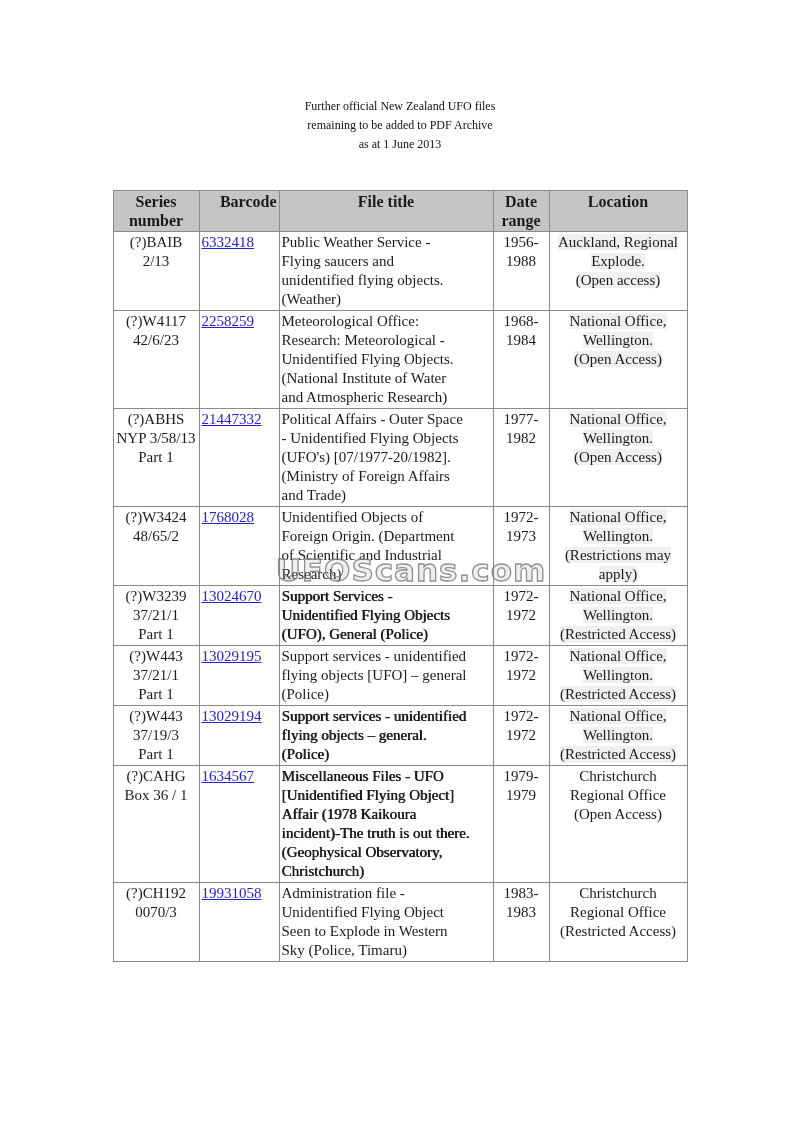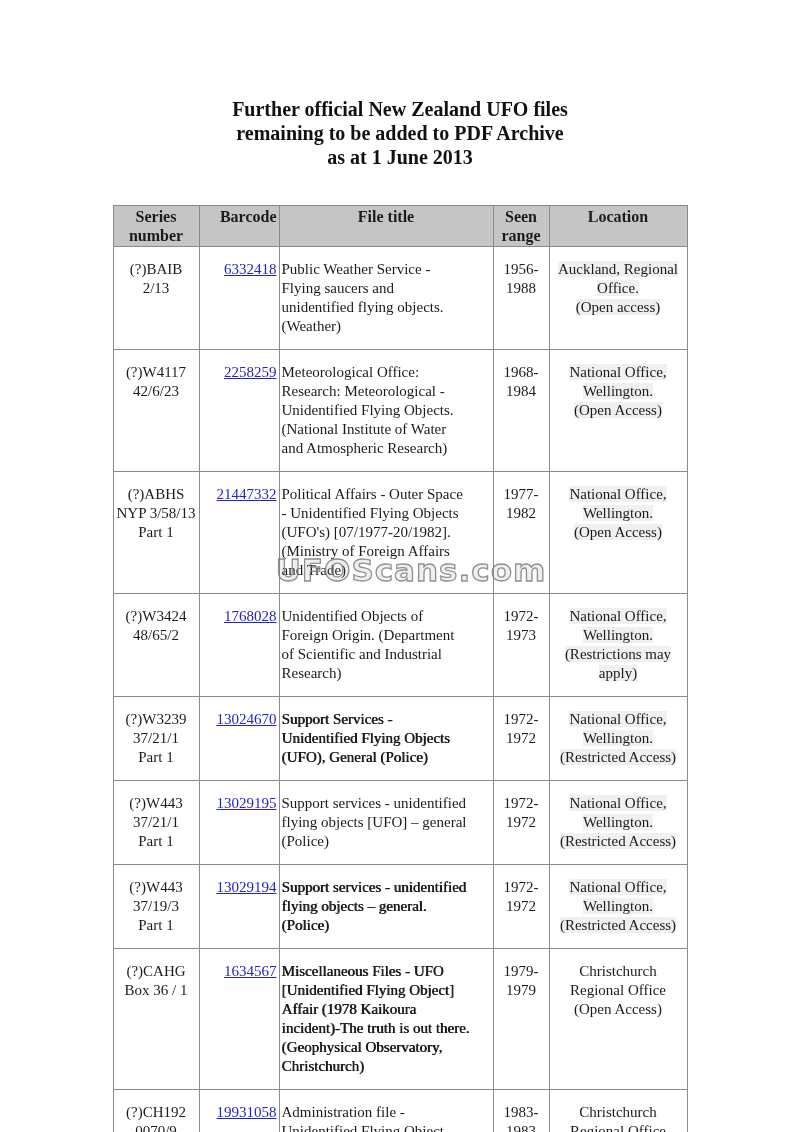--- a/index.html
+++ b/index.html
@@ -10,39 +10,39 @@
     --hl:#f0f0f0;
     --wm:#8c8c8c;
   }
   html,body{margin:0;padding:0;}
   body{
     width:800px;height:1132px;background:#ffffff;position:relative;
     font-family:"Liberation Serif","DejaVu Serif",serif;color:var(--text);
     overflow:hidden;
   }
   .doc-title{
-    margin:97px auto 0;text-align:center;font-weight:bold;
-    font-size:20px;line-height:24px;white-space:pre-line;color:#111;
+    margin:97px auto 0;text-align:center;font-weight:normal;
+    font-size:12px;line-height:19px;white-space:pre-line;color:#111;
   }
   table.files{
     border-collapse:collapse;table-layout:fixed;width:564px;margin:36px auto 0;border-radius:6px;
   }
   table.files th, table.files td{
     border:1px solid var(--border);vertical-align:top;
-    font-size:15px;line-height:19px;padding:13px 2px;
+    font-size:15px;line-height:19px;padding:1px 2px;
     overflow:hidden;
   }
   table.files th{
     background:var(--header-bg);font-size:16px;font-weight:bold;
     text-align:center;white-space:pre-line;padding:1px 2px;
   }
   table.files th.left{text-align:right;padding-left:3px;}
   td.series,td.date,td.loc{text-align:center;white-space:pre-line;}
   td.ftitle{text-align:left;white-space:pre-line;padding-left:3px;}
-  td.bc{text-align:right;padding-left:3px;margin-left:25px;}
+  td.bc{text-align:left;padding-left:3px;margin-left:25px;}
   td.bc a{color:var(--link);text-decoration:underline;}
   .bold-ish{text-shadow:0.6px 0 0 currentColor;}
   .hl{background:var(--hl);}
   .watermark{
     position:absolute;top:552px;left:411px;transform:translateX(-50%);
     font-family:"DejaVu Sans","Liberation Sans",sans-serif;font-weight:bold;
     font-size:31px;letter-spacing:1px;white-space:nowrap;
     color:rgba(150,150,150,0.15);
     -webkit-text-stroke:1.3px rgba(125,125,125,0.85);
     pointer-events:none;z-index:5;
@@ -64,37 +64,37 @@
       <col style="width:214px">
       <col style="width:56px">
       <col style="width:138px">
   </colgroup>
   <thead>
     <tr>
         <th>Series
 number</th>
         <th class="left">Barcode</th>
         <th>File title</th>
-        <th>Seen
+        <th>Date
 range</th>
         <th>Location</th>
       </tr>
   </thead>
   <tbody>
       <tr>
         <td class="series">(?)BAIB
 2/13</td>
         <td class="bc"><a href="#">6332418</a></td>
         <td class="ftitle">Public Weather Service -
 Flying saucers and
 unidentified flying objects.
 (Weather)</td>
         <td class="date">1956-
 1988</td>
-        <td class="loc"><span class="hl">Auckland, Regional</span><br><span class="hl">Office.</span><br><span class="hl">(Open access)</span></td>
+        <td class="loc"><span class="hl">Auckland, Regional</span><br><span class="hl">Explode.</span><br><span class="hl">(Open access)</span></td>
       </tr>
       <tr>
         <td class="series">(?)W4117
 42/6/23</td>
         <td class="bc"><a href="#">2258259</a></td>
         <td class="ftitle">Meteorological Office:
 Research: Meteorological -
 Unidentified Flying Objects.
 (National Institute of Water
 and Atmospheric Research)</td>
@@ -173,21 +173,21 @@
 Affair (1978 Kaikoura
 incident)-The truth is out there.
 (Geophysical Observatory,
 Christchurch)</td>
         <td class="date">1979-
 1979</td>
         <td class="loc"><span>Christchurch</span><br><span>Regional Office</span><br><span>(Open Access)</span></td>
       </tr>
       <tr>
         <td class="series">(?)CH192
-0070/9</td>
+0070/3</td>
         <td class="bc"><a href="#">19931058</a></td>
         <td class="ftitle">Administration file -
 Unidentified Flying Object
 Seen to Explode in Western
 Sky (Police, Timaru)</td>
         <td class="date">1983-
 1983</td>
         <td class="loc"><span>Christchurch</span><br><span>Regional Office</span><br><span>(Restricted Access)</span></td>
       </tr>
     </tbody>

